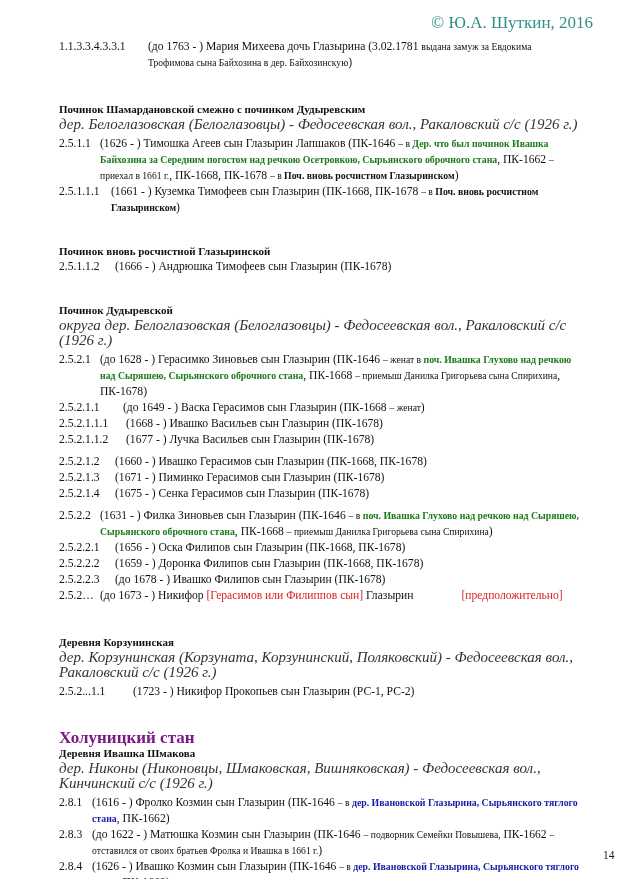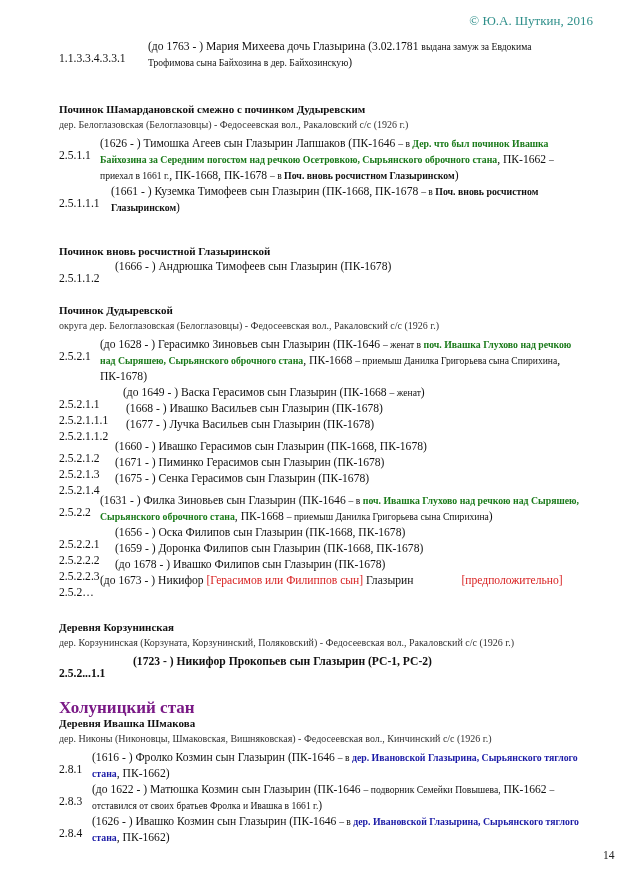--- a/index.html
+++ b/index.html
@@ -3,37 +3,37 @@
 <meta charset="utf-8">
 <style>
   html, body { margin: 0; padding: 0; background: #ffffff; }
   body {
     width: 621px; height: 879px; position: relative; overflow: hidden;
     font-family: "Liberation Serif", "DejaVu Serif", serif;
     color: #111111;
   }
   .copyright {
     position: absolute; top: 13px; right: 28px;
-    font-size: 13px; color: #2f8f8a;
+    font-size: 17px; color: #2f8f8a;
   }
   .page-num {
     position: absolute; top: 849px; left: 603px;
     font-size: 11.5px; color: #222;
   }
   .content { position: absolute; left: 59px; top: 37px; width: 520px; }
   .entry { font-size: 11.6px; line-height: 16px; position: relative; }
-  .entry .num { position: absolute; left: 0; top: 12px; white-space: nowrap; }
+  .entry .num { position: absolute; left: 0; top: 0; white-space: nowrap; }
   .entry .body { display: block; }
   .small { font-size: 9.6px; }
   .green { color: #1a7a1a; font-weight: bold; font-size: 9.8px; }
   .blue { color: #1a1aa6; font-weight: bold; font-size: 9.8px; }
   .red { color: #d81f1f; }
   .boldsmall { font-weight: bold; font-size: 9.8px; }
   .section-title { font-weight: bold; font-size: 11px; line-height: 16px; }
-  .section-sub { font-size: 10px; line-height: 15px; color: #333; margin-bottom: 4px; }
+  .section-sub { font-style: italic; font-size: 15px; line-height: 15px; color: #333; margin-bottom: 4px; }
   .stan-title { font-weight: bold; font-size: 17px; line-height: 15px; color: #7a1a86; }
   .section { margin-top: 0; }
   .gap-xl { height: 30px; }
   .gap-l { height: 27px; }
   .gap-s { height: 6px; }
 </style>
 </head>
 <body>
 
 <div class="copyright">© Ю.А. Шуткин, 2016</div>
@@ -130,21 +130,21 @@
       <span class="num">2.5.2…</span>
       <span class="body"><span>(до 1673 - ) Никифор </span><span class="red">[Герасимов или Филиппов сын]</span><span> Глазырин</span><span class="red" style="margin-left:48px;">[предположительно]</span></span>
     </div>
   </div>
 
   <div class="gap-xl"></div>
 
   <div class="section">
     <div class="section-title">Деревня Корзунинская</div>
     <div class="section-sub">дер. Корзунинская (Корзуната, Корзунинский, Поляковский) - Федосеевская вол., Ракаловский с/с (1926 г.)</div>
-    <div class="entry" style="padding-left:74px;font-weight:bold;">
+    <div class="entry" style="padding-left:74px;">
       <span class="num">2.5.2...1.1</span>
       <span class="body">(1723 - ) Никифор Прокопьев сын Глазырин (РС-1, РС-2)</span>
     </div>
   </div>
 
   <div class="gap-xl"></div>
 
   <div class="section">
     <div class="stan-title">Холуницкий стан</div>
     <div class="section-title">Деревня Ивашка Шмакова</div>

